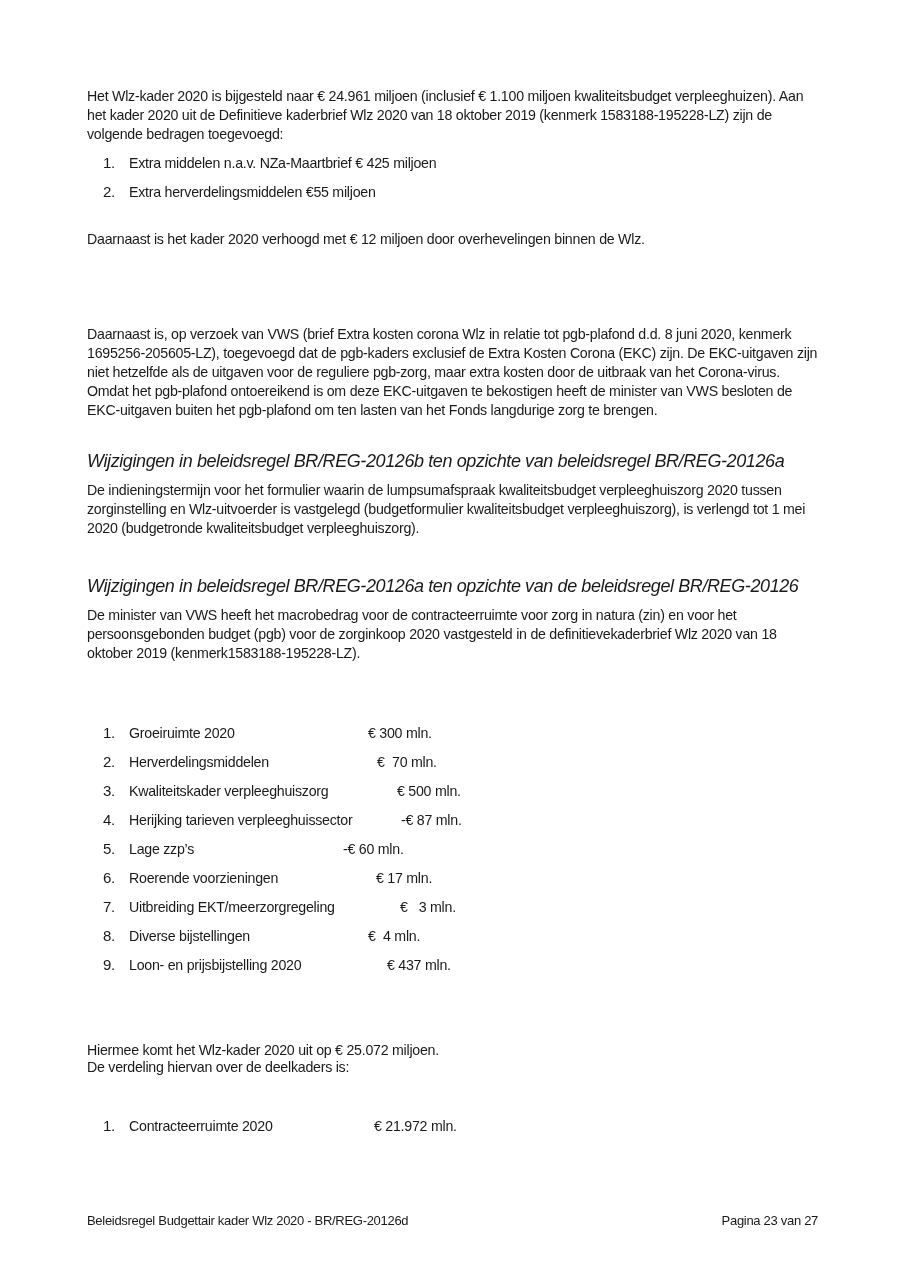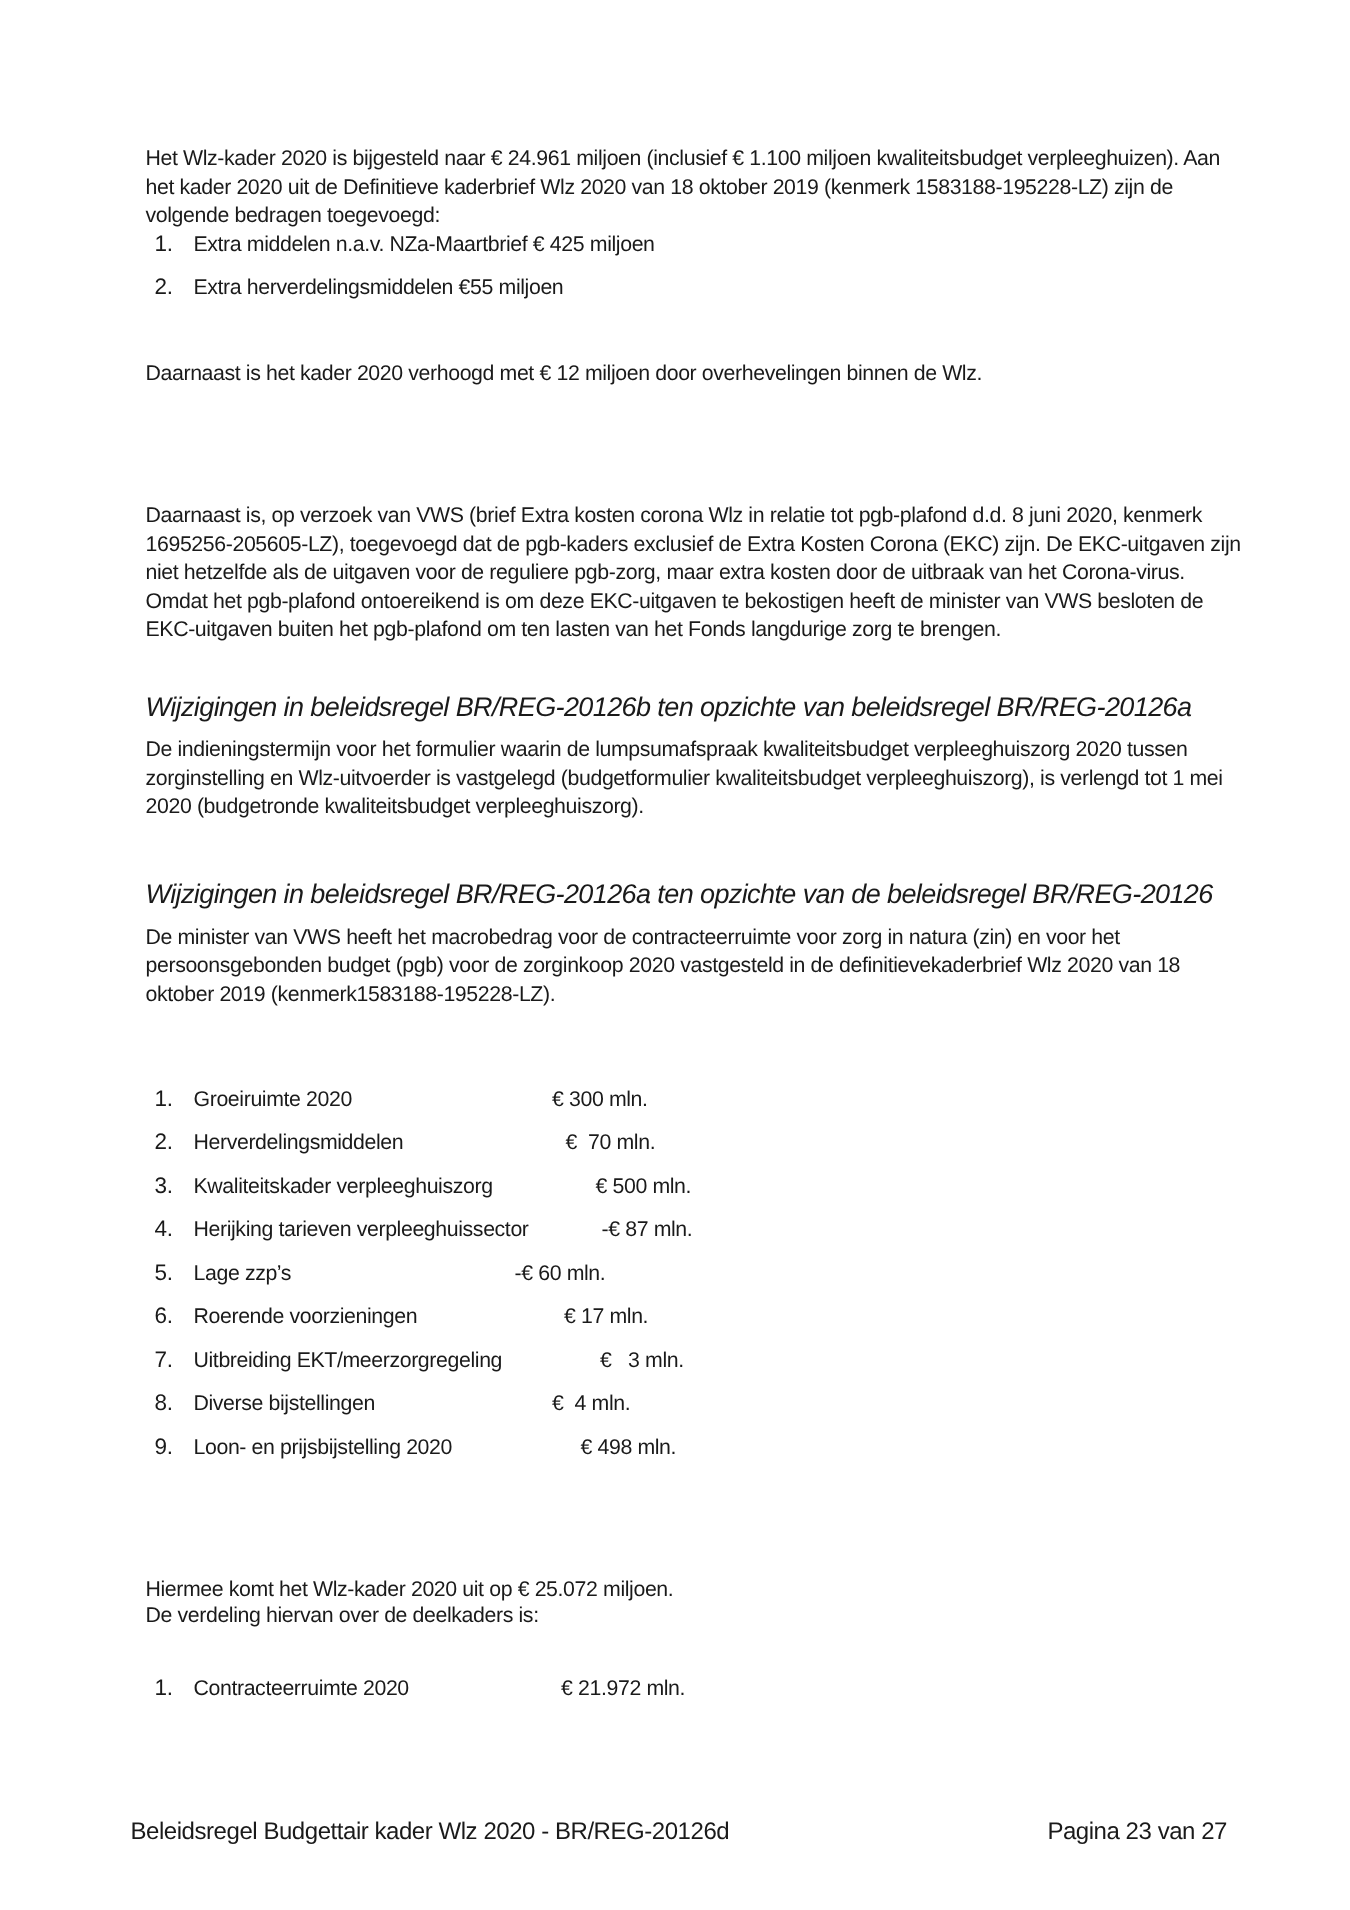--- a/index.html
+++ b/index.html
@@ -2,27 +2,27 @@
 <html><head>
   <meta charset="utf-8">
   <style>
     html, body { margin: 0; padding: 0; background: #ffffff; }
     body {
       width: 900px; height: 1273px; position: relative; overflow: hidden;
       font-family: "Liberation Sans", "DejaVu Sans", sans-serif;
       color: #1a1a1a; font-size: 14.2px; letter-spacing: -0.25px;
     }
     .page { position: absolute; left: 0; top: 0; width: 900px; height: 1273px; }
-    .p { position: absolute; left: 87px; width: 735px; line-height: 19px; margin: 10px; }
+    .p { position: absolute; left: 87px; width: 735px; line-height: 19px; margin: 0; }
     .it { font-style: italic; font-size: 18px; letter-spacing: -0.4px; }
     .li { position: absolute; height: 20px; line-height: 20px; width: 700px; left: 0; }
     .num { position: absolute; left: 103px; font-size: 15px; }
     .lbl { position: absolute; left: 129px; white-space: nowrap; }
     .amt { position: absolute; white-space: pre; }
-    .footer { position: absolute; top: 1213px; font-size: 16px; letter-spacing: -0.3px; }
+    .footer { position: absolute; top: 1213px; font-size: 13px; letter-spacing: -0.3px; }
     .footer-left { left: 87px; }
     .footer-right { right: 82px; }
   </style>
 </head>
 <body>
 
 <div class="page">
 
   <p class="p" style="top:87px">Het Wlz-kader 2020 is bijgesteld naar € 24.961 miljoen (inclusief € 1.100 miljoen kwaliteitsbudget verpleeghuizen). Aan het kader 2020 uit de Definitieve kaderbrief Wlz 2020 van 18 oktober 2019 (kenmerk 1583188-195228-LZ) zijn de volgende bedragen toegevoegd:</p>
 
@@ -83,21 +83,21 @@
       <span class="amt" style="left:400px">€   3 mln.</span>
     </div>
     <div class="li" style="top:926px">
       <span class="num">8.</span>
       <span class="lbl">Diverse bijstellingen</span>
       <span class="amt" style="left:368px">€  4 mln.</span>
     </div>
     <div class="li" style="top:955px">
       <span class="num">9.</span>
       <span class="lbl">Loon- en prijsbijstelling 2020</span>
-      <span class="amt" style="left:387px">€ 498 mln.</span>
+      <span class="amt" style="left:387px">€ 437 mln.</span>
     </div>
   </div>
 
   <p class="p" style="top:1041px">Hiermee komt het Wlz-kader 2020 uit op € 25.072 miljoen.</p>
   <p class="p" style="top:1058px">De verdeling hiervan over de deelkaders is:</p>
 
   <div>
     <div class="li" style="top:1116px">
       <span class="num">1.</span>
       <span class="lbl">Contracteerruimte 2020</span>

